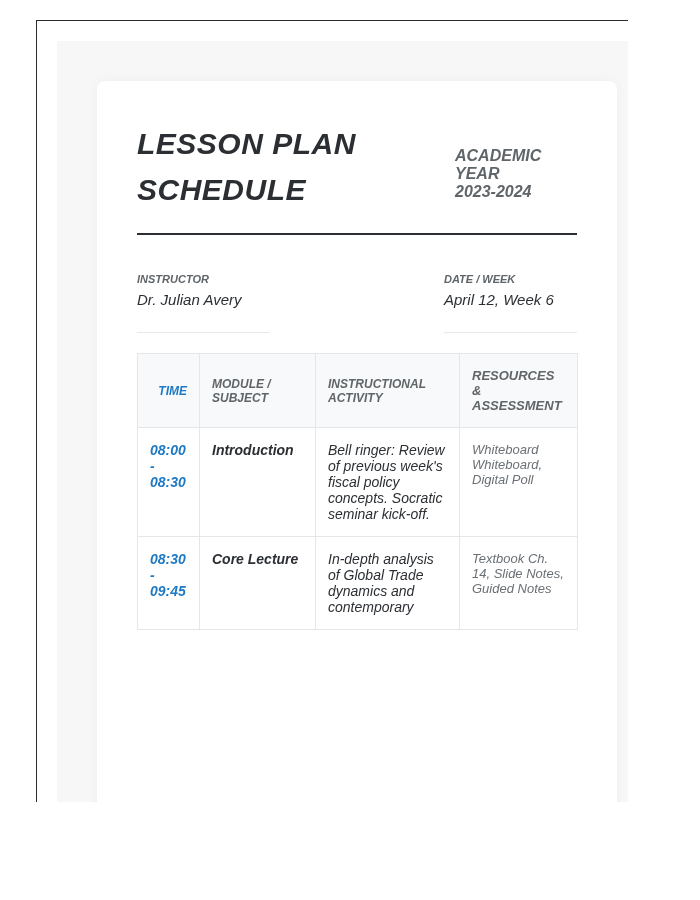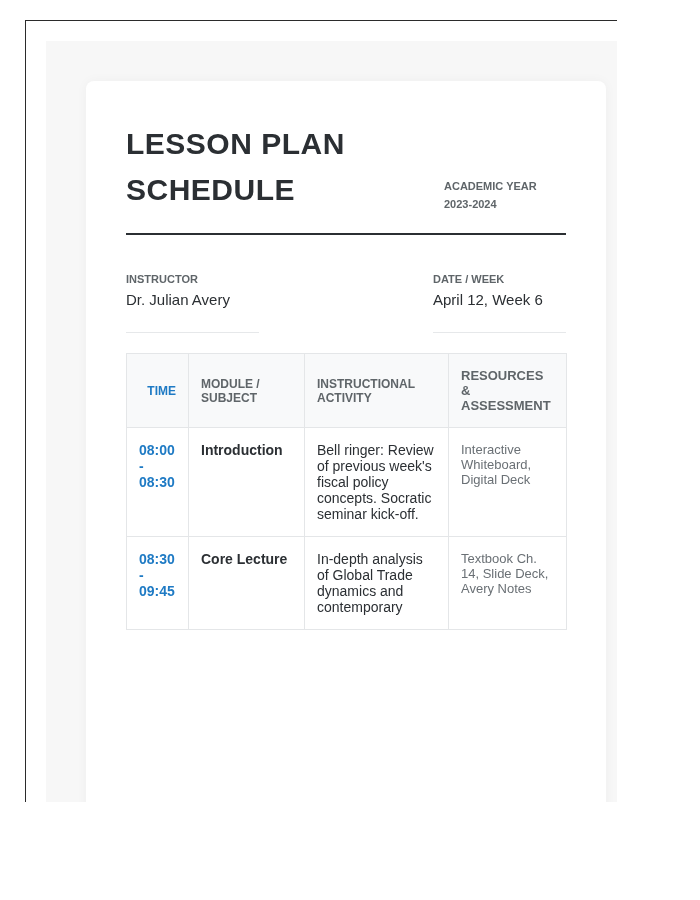--- a/index.html
+++ b/index.html
@@ -1,24 +1,24 @@
 <!DOCTYPE html>
 <html><head>
   <meta charset="utf-8">
   <style>
     html, body { margin: 0; padding: 0; background: #ffffff; }
     body { width: 700px; height: 900px; overflow: hidden; position: relative; font-family: "Liberation Sans", sans-serif; }
-    .viewport { position: absolute; left: 5px; top: 0; width: 612px; height: 802px; overflow: hidden; }
+    .viewport { position: absolute; left: 16px; top: 0; width: 612px; height: 802px; overflow: hidden; font-style: italic; }
     .frame { position: absolute; left: 20px; top: 20px; width: 640px; height: 900px; border: 1px solid #2b2b2b; background: #ffffff; }
     .panel { position: absolute; left: 20px; top: 20px; width: 600px; height: 900px; background: #f7f7f7; }
     .card { position: absolute; left: 40px; top: 40px; width: 520px; height: 900px; background: #ffffff; border-radius: 8px; box-shadow: 0 0 12px rgba(0,0,0,0.04); }
     .inner { position: absolute; left: 40px; top: 40px; width: 440px; }
     .header { display: flex; justify-content: space-between; align-items: flex-end; padding-bottom: 20px; border-bottom: 2px solid #2b2f33; }
     .title { font-size: 30px; font-weight: bold; color: #2b2f33; line-height: 46px; letter-spacing: 0.5px; margin: 0; text-transform: uppercase; }
-    .year { font-size: 11px; font-weight: bold; color: #5f6569; line-height: 18px; width: 122px; }
+    .year { font-size: 16px; font-weight: bold; color: #5f6569; line-height: 18px; width: 122px; margin-bottom: 12px; }
     .meta { display: flex; justify-content: space-between; margin-top: 35px; }
     .meta-item { width: 133px; border-bottom: 1px solid #e6e8ea; padding-bottom: 20px; }
     .meta-label { font-size: 11px; font-weight: bold; color: #5f6569; line-height: 18px; text-transform: uppercase; }
     .meta-value { font-size: 15px; color: #2b2f33; line-height: 24px; }
     .objectives { margin-top: 30px; background: #fafafa; border: 1px solid #e4e6e8; padding: 20px 20px 22px 20px; }
     .obj-label { font-size: 11px; font-weight: bold; color: #5f6569; line-height: 16px; text-transform: uppercase; }
     .obj-text { font-size: 15px; color: #2b2f33; line-height: 24px; margin-top: 2px; }
     table.schedule { margin-top: 20px; width: 440px; border-collapse: collapse; table-layout: fixed; }
     .schedule th, .schedule td { border: 1px solid #e4e6e8; vertical-align: top; text-align: left; padding: 14px 12px; }
     .schedule th { background: #f8f9fa; font-size: 12px; font-weight: bold; color: #5f6569; text-transform: uppercase; line-height: 14px; vertical-align: middle; height: 42px; }
@@ -74,27 +74,27 @@
                 <th>MODULE / SUBJECT</th>
                 <th>INSTRUCTIONAL ACTIVITY</th>
                 <th class="res-h">RESOURCES &amp; ASSESSMENT</th>
               </tr>
             </thead>
             <tbody>
               <tr>
                 <td class="time">08:00 - 08:30</td>
                 <td class="module">Introduction</td>
                 <td>Bell ringer: Review of previous week's fiscal policy concepts. Socratic seminar kick-off.</td>
-                <td class="res">Interactive Whiteboard, Digital Deck</td>
+                <td class="res">Whiteboard Whiteboard, Digital Poll</td>
               </tr>
               <tr>
                 <td class="time">08:30 - 09:45</td>
                 <td class="module">Core Lecture</td>
                 <td>In-depth analysis of Global Trade dynamics and contemporary</td>
-                <td class="res">Textbook Ch. 14, Slide Deck, Avery Notes</td>
+                <td class="res">Textbook Ch. 14, Slide Notes, Guided Notes</td>
               </tr>
             </tbody>
           </table>
 
         </div>
       </div>
     </div>
   </div>
 </div>
 

